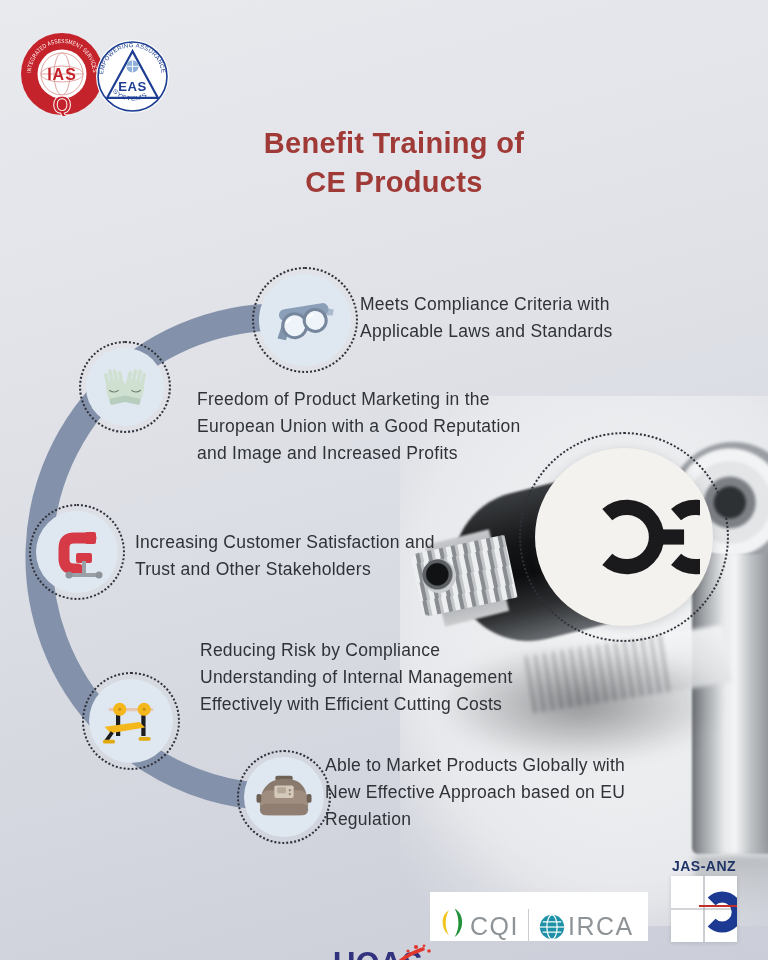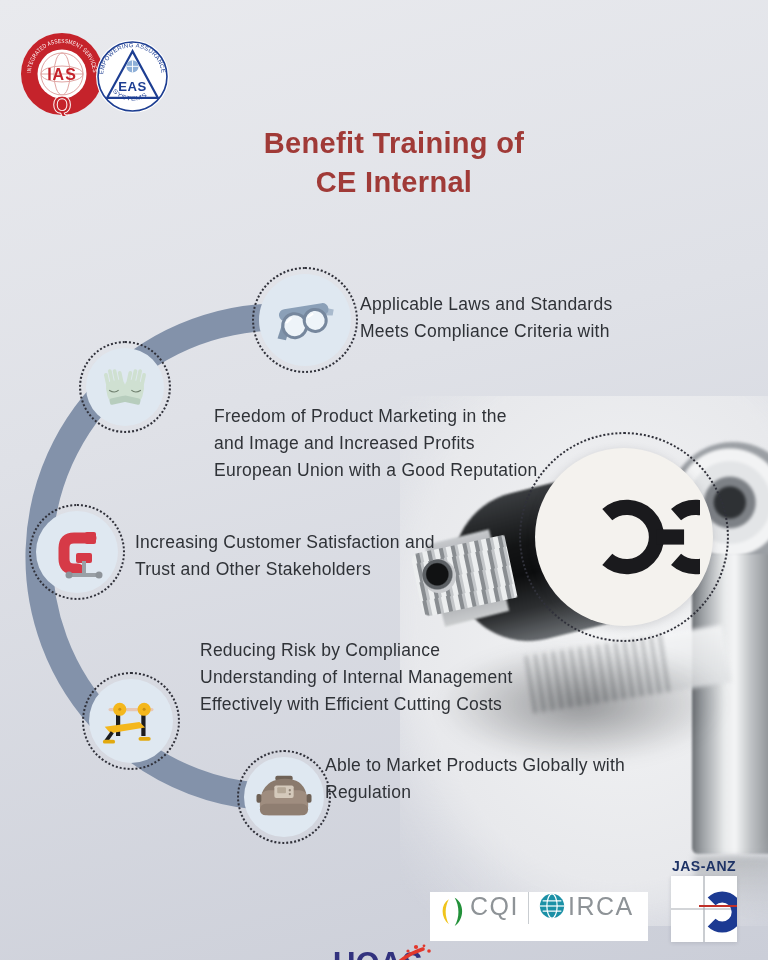--- a/index.html
+++ b/index.html
@@ -57,32 +57,32 @@
 
   .ce{left:519px;top:432px;width:210px;height:210px;position:absolute;z-index:3;
     border:2.5px dotted #30313a;border-radius:50%;box-sizing:border-box;padding:14px;}
   .ce-inner{width:100%;height:100%;border-radius:50%;background:#f4f2ee;
     display:flex;align-items:center;justify-content:center;box-shadow:0 2px 10px rgba(60,62,70,.18);}
 
   
   .btext{position:absolute;z-index:4;color:#2f3237;font-size:17.5px;line-height:27px;letter-spacing:.25px;
     font-family:"Liberation Sans",sans-serif;}
   .t1{left:360px;top:291px;}
-  .t2{left:214px;top:386px;margin-top:17px;}
+  .t2{left:197px;top:386px;}
   .t3{left:135px;top:529px;}
   .t4{left:200px;top:637px;}
   .t5{left:316px;top:752px;margin-left:9px;}
 
   
   .uqas{position:absolute;left:333px;top:944px;width:102px;height:46px;z-index:5;}
   .uqas-text{position:absolute;left:0;top:2px;font-size:31px;font-weight:800;color:#32327e;letter-spacing:0;
     font-family:"Liberation Sans",sans-serif;}
   .uqas-swoosh{position:absolute;left:0;top:0;}
   .cqi-card{position:absolute;left:430px;top:892px;width:218px;height:49px;background:#ffffff;z-index:5;
-    display:flex;align-items:flex-start;box-sizing:border-box;padding:0 8px;gap:2px;}
+    display:flex;align-items:flex-end;box-sizing:border-box;padding:0 8px;gap:2px;}
   .cqi-text{font-size:25px;color:#8e9397;letter-spacing:1.5px;font-family:"Liberation Sans",sans-serif;}
   .vdiv{width:1px;height:32px;background:#c9cdd1;margin:0 7px;}
   .jasanz{position:absolute;left:658px;top:858px;width:92px;text-align:center;z-index:5;}
   .jasanz-label{font-size:14px;font-weight:800;color:#1e3366;letter-spacing:.5px;margin-bottom:2px;
     font-family:"Liberation Sans",sans-serif;}
   .jasanz-square{width:66px;height:66px;margin:0 auto;background:#ffffff;box-shadow:0 1px 4px rgba(50,52,60,.15);}
   .ringtext{font-size:6px;fill:#ffffff;letter-spacing:.3px;font-family:"Liberation Sans",sans-serif;}
   .ringtext-blue{font-size:5.8px;fill:#1d3e92;letter-spacing:.3px;font-family:"Liberation Sans",sans-serif;}
 </style>
 </head>
@@ -134,41 +134,41 @@
     <text class="ringtext-blue"><textPath href="#easTop" startOffset="2" textLength="86" lengthAdjust="spacingAndGlyphs">EMPOWERING ASSURANCE</textPath></text>
     <text class="ringtext-blue"><textPath href="#easBot" startOffset="2" textLength="38" lengthAdjust="spacingAndGlyphs">SYSTEMS</textPath></text>
     <polygon points="37,12 12,58 62,58" fill="none" stroke="#1d3e92" stroke-width="2.2"></polygon>
     <circle cx="37" cy="27" r="6" fill="#8fb0d8"></circle>
     <path d="M31 27 H43 M37 21 V33" stroke="#ffffff" stroke-width=".9" fill="none"></path>
     <text x="37" y="51" text-anchor="middle" font-size="13" font-weight="800" fill="#1d3e92" font-family="Liberation Sans, sans-serif" letter-spacing=".5">EAS</text>
   </svg>
 
   <div class="title">
     <div>Benefit Training of</div>
-    <div>CE Internal</div>
+    <div>CE Products</div>
   </div>
 
   <div class="node n1">
     <div class="node-inner">
       <svg width="62" height="44" viewBox="0 0 62 44">
         <g transform="rotate(-9 31 22)">
           <polygon points="8,22 1,36 9,39 15,26" fill="#8094ab"></polygon>
           <polygon points="50,12 61,16 59,22 48,20" fill="#a9bacd"></polygon>
           <rect x="6" y="8" width="50" height="12" rx="6" fill="#8ba0b8"></rect>
           <rect x="26" y="16" width="10" height="8" fill="#8ba0b8"></rect>
           <circle cx="20" cy="26" r="12" fill="#eef4f9" stroke="#76879d" stroke-width="3"></circle>
           <circle cx="41" cy="24" r="11" fill="#eef4f9" stroke="#76879d" stroke-width="3"></circle>
           <path d="M12 22 l6 -4 M34 20 l6 -3" stroke="#ffffff" stroke-width="2" fill="none"></path>
         </g>
       </svg>
     </div>
   </div>
   <div class="btext t1">
+    <div>Meets Compliance Criteria with</div>
     <div>Applicable Laws and Standards</div>
-    <div>Meets Compliance Criteria with</div>
   </div>
 
   <div class="node n2">
     <div class="node-inner">
       <svg width="52" height="44" viewBox="0 0 56 46">
         <g fill="#cfe0d1">
           <g transform="rotate(-12 18 26)">
             <rect x="9" y="6" width="4" height="16" rx="2"></rect>
             <rect x="14" y="3" width="4" height="18" rx="2"></rect>
             <rect x="19" y="4" width="4" height="17" rx="2"></rect>
@@ -187,22 +187,22 @@
               <rect x="9" y="34" width="19" height="7" rx="2" fill="#b7cdbd"></rect>
               <path d="M11 25 q5 5 10 2" stroke="#70806f" stroke-width="1.2" fill="none"></path>
             </g>
           </g>
         </g>
       </svg>
     </div>
   </div>
   <div class="btext t2">
     <div>Freedom of Product Marketing in the</div>
+    <div>European Union with a Good Reputation</div>
     <div>and Image and Increased Profits</div>
-    <div>European Union with a Good Reputation</div>
   </div>
 
   <div class="node n3">
     <div class="node-inner">
       <svg width="52" height="54" viewBox="0 0 52 54">
         <path d="M40 13 H23 Q13 13 13 23 V34 Q13 44 23 44 H27" fill="none" stroke="#d63a47" stroke-width="11" stroke-linecap="round" stroke-linejoin="round"></path>
         <rect x="34" y="7" width="11" height="12" rx="2" fill="#d63a47"></rect>
         <rect x="25" y="28" width="16" height="10" rx="2" fill="#d63a47"></rect>
         <rect x="31" y="36" width="4" height="12" fill="#9aa0a6"></rect>
         <line x1="18" y1="50" x2="48" y2="50" stroke="#9aa0a6" stroke-width="4" stroke-linecap="round"></line>
@@ -250,20 +250,21 @@
         <rect x="52.5" y="20" width="5" height="9" rx="2" fill="#6e6156"></rect>
         <rect x="19" y="11" width="20" height="13" rx="2" fill="#d4c9bb"></rect>
         <rect x="22" y="13" width="9" height="6" rx="1" fill="#b5a897"></rect>
         <circle cx="35" cy="16" r="1.2" fill="#8f8274"></circle>
         <circle cx="35" cy="20" r="1.2" fill="#8f8274"></circle>
       </svg>
     </div>
   </div>
   <div class="btext t5">
     <div>Able to Market Products Globally with</div>
+    <div>New Effective Approach based on EU</div>
     <div>Regulation</div>
   </div>
 
   <div class="ce">
     <div class="ce-inner">
       <svg width="152" height="92" viewBox="0 0 210 125" aria-label="CE">
         <path d="M 81.9 93.4 A 41 41 0 1 0 81.9 31.6" fill="none" stroke="#1a1a1d" stroke-width="21"></path>
         <path d="M 176.9 93.4 A 41 41 0 1 0 176.9 31.6" fill="none" stroke="#1a1a1d" stroke-width="21"></path>
         <line x1="150" y1="62.5" x2="188" y2="62.5" stroke="#1a1a1d" stroke-width="21"></line>
       </svg>

